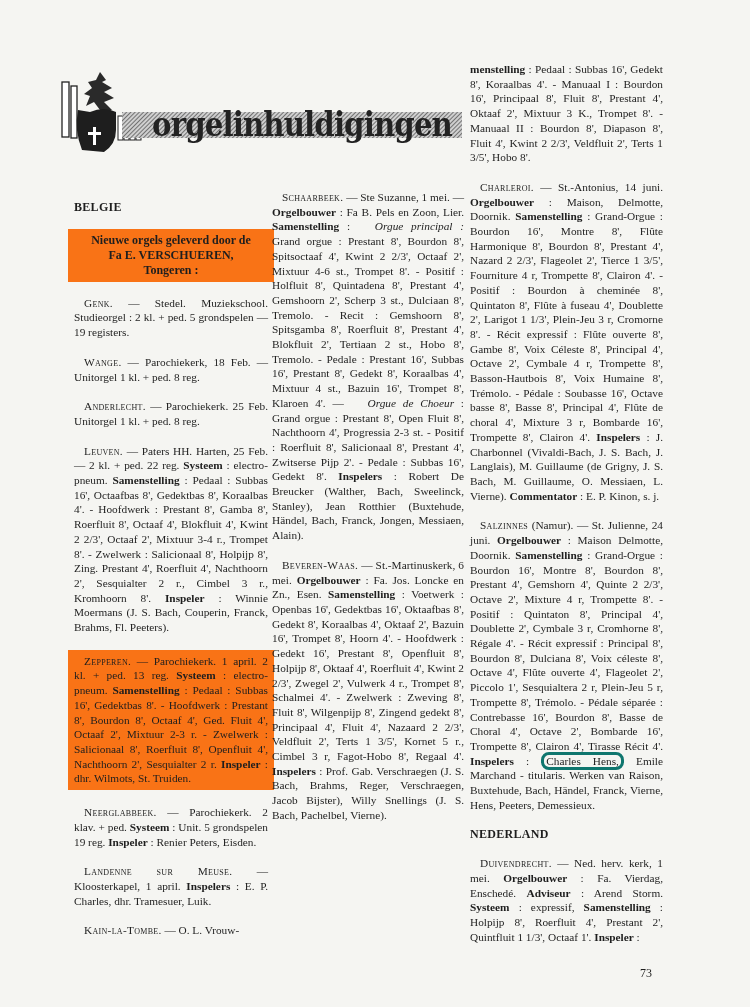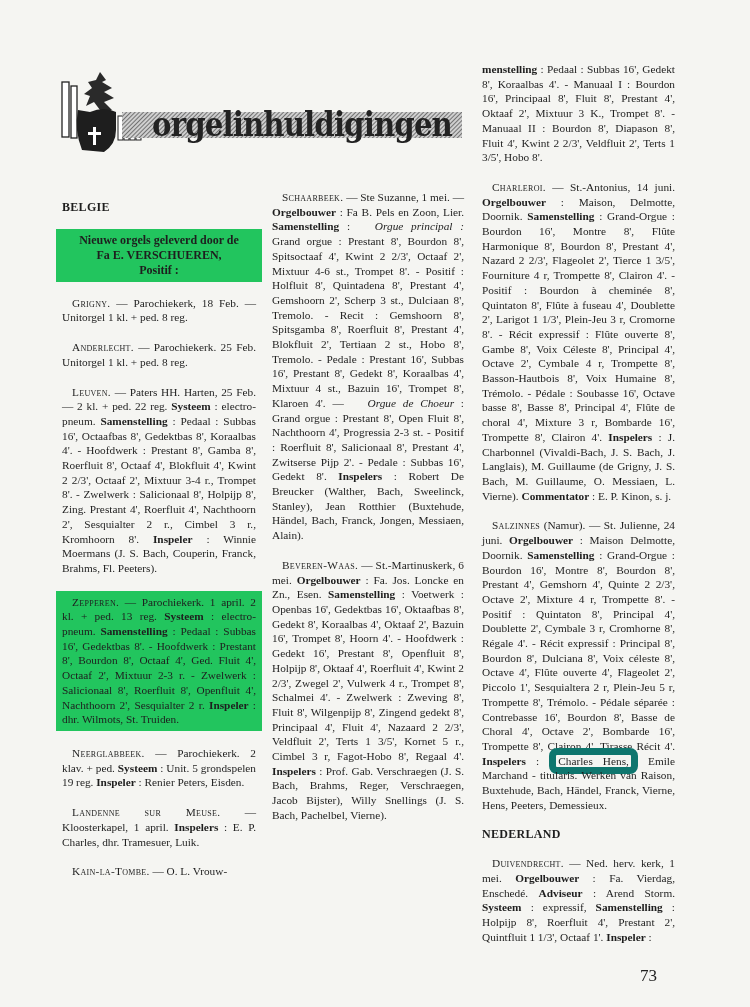--- a/index.html
+++ b/index.html
@@ -2,33 +2,33 @@
 <html><head>
 <meta charset="utf-8">
 <style>
   html, body { margin: 0; padding: 0; }
   body {
     width: 750px; height: 1007px; background: #f5f5f2; position: relative; overflow: hidden;
     font-family: "Liberation Serif", "DejaVu Serif", serif; color: #1e1e1e;
   }
   .page { position: absolute; left: 0; top: 0; width: 750px; height: 1007px; }
   .col { position: absolute; font-size: 11.3px; line-height: 14.7px; text-align: justify; }
-  .col1 { left: 62px; top: 200px; width: 194px; }
+  .col1 { left: 74px; top: 200px; width: 194px; }
   .col2 { left: 272px; top: 190px; width: 192px; }
-  .col3 { left: 482px; top: 62px; width: 193px; }
+  .col3 { left: 470px; top: 62px; width: 193px; }
   .entry { margin: 0 0 15px 0; text-indent: 10px; }
   .entry.cont { text-indent: 0; }
   .place { font-variant: small-caps; letter-spacing: 0.3px; }
   b { font-weight: bold; }
   i { font-style: italic; margin-left: 17px; }
   .country { font-weight: bold; font-size: 12px; margin: 0 0 14px 0; letter-spacing: 0.3px; }
-  .hl { background: #22c55e; margin-left: -6px; margin-right: -6px; padding: 2px 6px; }
+  .hl { background: #f97316; margin-left: -6px; margin-right: -6px; padding: 2px 6px; }
   .notice { text-align: center; font-weight: bold; font-size: 12px; line-height: 15px; margin-bottom: 14px; padding-top: 4px; padding-bottom: 4px; }
-  .circled { border: 7px solid #0f766e; border-radius: 8px; padding: 0 2px; }
-  .pagenum { position: absolute; left: 640px; top: 966px; font-size: 17px; }
+  .circled { border: 3px solid #0f766e; border-radius: 8px; padding: 0 2px; }
+  .pagenum { position: absolute; left: 640px; top: 966px; font-size: 12px; }
   .banner { position: absolute; left: 60px; top: 72px; width: 410px; height: 90px; }
 </style>
 </head>
 <body>
 
 <div class="page">
 
   <div class="banner">
     <svg width="410" height="90" viewBox="0 0 410 90">
       <defs>
@@ -55,26 +55,27 @@
       <rect x="62" y="40" width="340" height="26" fill="url(#hatch)"></rect>
       <text x="92" y="64" font-family="'DejaVu Serif', serif" font-size="34" font-weight="bold" fill="#222" letter-spacing="-1" textLength="300" lengthAdjust="spacingAndGlyphs">orgelinhuldigingen</text>
     </svg>
   </div>
 
   <div class="col col1">
     <div class="country">BELGIE</div>
     <div class="notice hl">
       <div>Nieuwe orgels geleverd door de</div>
       <div>Fa E. VERSCHUEREN,</div>
-      <div>Positif :</div>
+      <div>Tongeren :</div>
     </div>
 
+    <p class="entry"><span class="place">Genk.</span><span> — Stedel. Muziekschool. Studieorgel : 2 kl. + ped. 5 grondspelen — 19 registers.</span></p>
 
 
-    <p class="entry"><span class="place">Grigny.</span><span> — Parochiekerk, 18 Feb. — Unitorgel 1 kl. + ped. 8 reg.</span></p>
+    <p class="entry"><span class="place">Wange.</span><span> — Parochiekerk, 18 Feb. — Unitorgel 1 kl. + ped. 8 reg.</span></p>
 
     <p class="entry"><span class="place">Anderlecht.</span><span> — Parochiekerk. 25 Feb. Unitorgel 1 kl. + ped. 8 reg.</span></p>
 
     <p class="entry"><span class="place">Leuven.</span><span> — Paters HH. Harten, 25 Feb. — 2 kl. + ped. 22 reg. </span><b>Systeem</b><span> : electro-pneum. </span><b>Samenstelling</b><span> : Pedaal : Subbas 16', Octaafbas 8', Gedektbas 8', Koraalbas 4'. - Hoofdwerk : Prestant 8', Gamba 8', Roerfluit 8', Octaaf 4', Blokfluit 4', Kwint 2 2/3', Octaaf 2', Mixtuur 3-4 r., Trompet 8'. - Zwelwerk : Salicionaal 8', Holpijp 8', Zing. Prestant 4', Roerfluit 4', Nachthoorn 2', Sesquialter 2 r., Cimbel 3 r., Kromhoorn 8'. </span><b>Inspeler</b><span> : Winnie Moermans (J. S. Bach, Couperin, Franck, Brahms, Fl. Peeters).</span></p>
 
     <p class="entry hl" style="padding-top:4px;padding-bottom:4px;"><span class="place">Zepperen.</span><span> — Parochiekerk. 1 april. 2 kl. + ped. 13 reg. </span><b>Systeem</b><span> : electro-pneum. </span><b>Samenstelling</b><span> : Pedaal : Subbas 16', Gedektbas 8'. - Hoofdwerk : Prestant 8', Bourdon 8', Octaaf 4', Ged. Fluit 4', Octaaf 2', Mixtuur 2-3 r. - Zwelwerk : Salicionaal 8', Roerfluit 8', Openfluit 4', Nachthoorn 2', Sesquialter 2 r. </span><b>Inspeler</b><span> : dhr. Wilmots, St. Truiden.</span></p>
 
     <p class="entry"><span class="place">Neerglabbeek.</span><span> — Parochiekerk. 2 klav. + ped. </span><b>Systeem</b><span> : Unit. 5 grondspelen 19 reg. </span><b>Inspeler</b><span> : Renier Peters, Eisden.</span></p>
 
     <p class="entry"><span class="place">Landenne sur Meuse.</span><span> — Kloosterkapel, 1 april. </span><b>Inspelers</b><span> : E. P. Charles, dhr. Tramesuer, Luik.</span></p>

